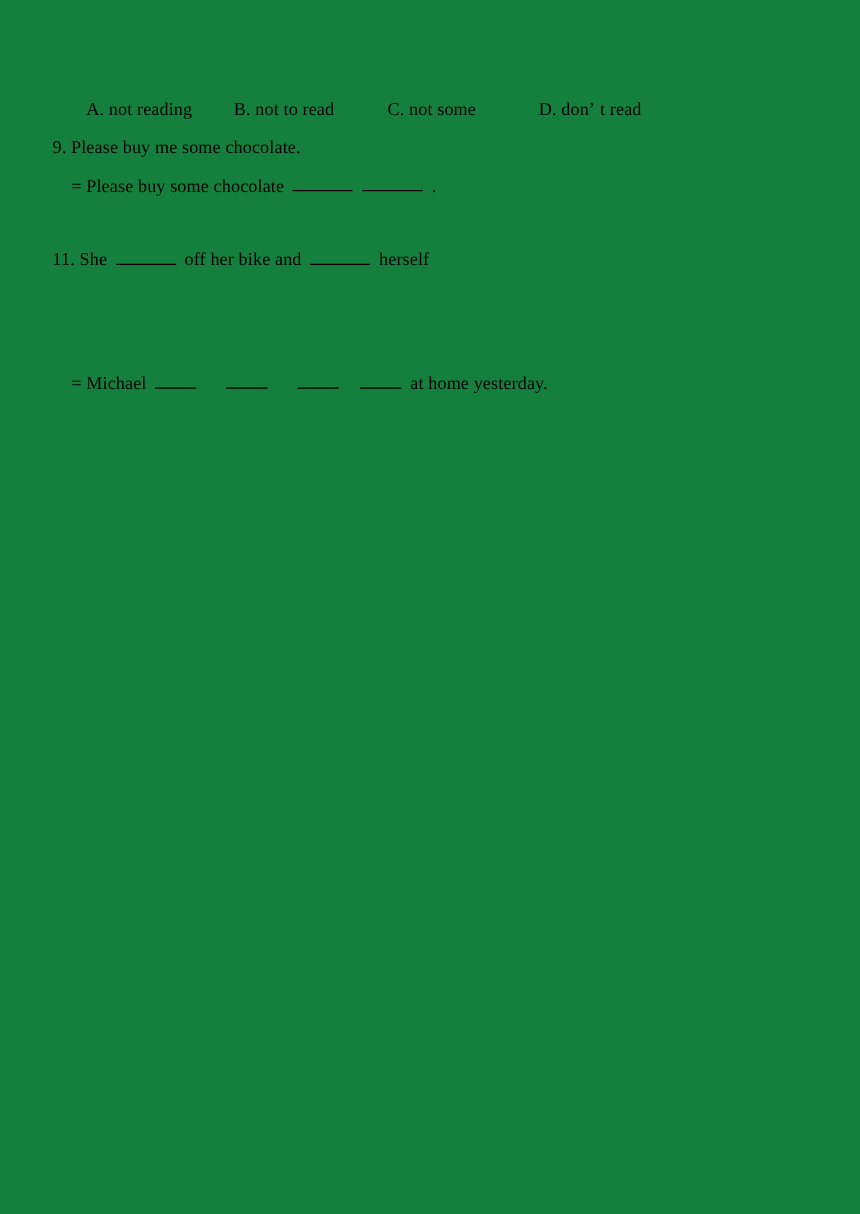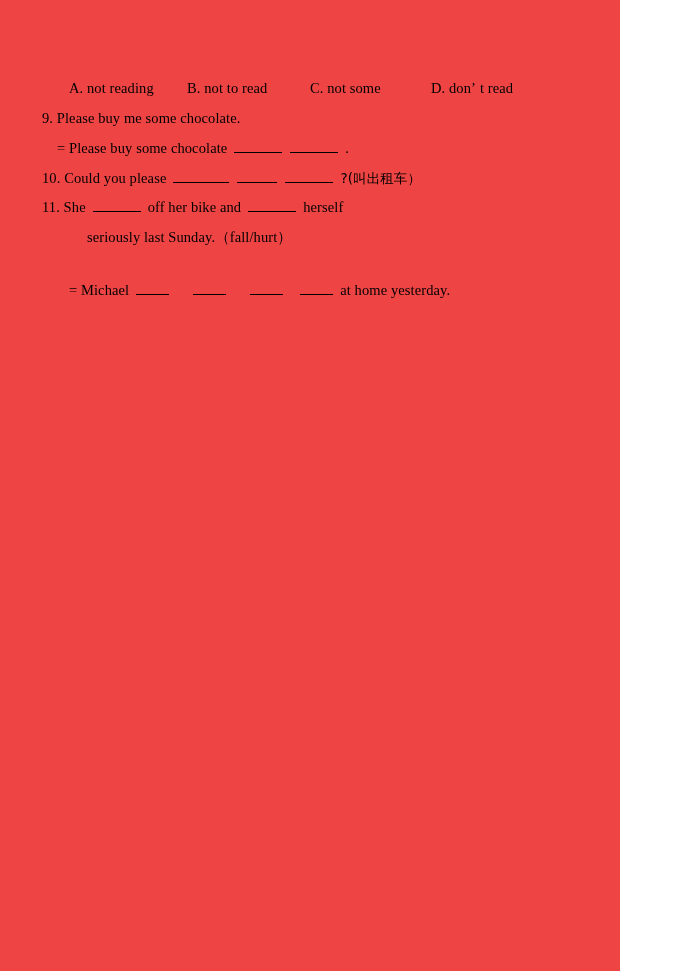--- a/index.html
+++ b/index.html
@@ -13,23 +13,23 @@
     position: relative;
     font-family: "Liberation Serif", "DejaVu Serif", serif;
     color: #000000;
     overflow: hidden;
   }
 
   .page {
     position: absolute;
     left: 0;
     top: 0;
-    width: 620px;
+    width: 688px;
     height: 971px;
-    background: #ef4444;
+    background: #15803d;
   }
 
   .line {
     position: absolute;
     white-space: nowrap;
     font-size: 14.5px;
     line-height: 18px;
     letter-spacing: 0.1px;
   }
 
@@ -48,21 +48,21 @@
   .opt-b { left: 187px; text-align: center; }
   .opt-c { left: 310px; }
   .opt-d { left: 431px; }
 
   .q9      { left: 42px;  top: 109px; font-family: Liberation Serif, serif; }
   .q9a     { left: 57px;  top: 139px; text-align: right; }
   .q10     { left: 42px;  top: 169px; }
   .q11     { left: 42px;  top: 198px; }
   .q11b    { left: 87px;  top: 228px; }
   .q12     { left: 42px;  top: 257px; }
-  .q12a    { left: 57px;  top: 281px; margin-left: 12px; }
+  .q12a    { left: 57px;  top: 297px; }
 
   
   .blank {
     display: inline-block;
     border-bottom: 1.2px solid #000000;
     height: 0.92em;
     vertical-align: baseline;
     margin: 0 1px;
   }
   .b-xs { width: 33px; }
@@ -89,22 +89,20 @@
     <span class="option opt-a">A. not reading</span>
     <span class="option opt-b">B. not to read</span>
     <span class="option opt-c">C. not some</span>
     <span class="option opt-d"><span>D. don</span><span>’</span><span class="apos-gap"></span><span>t read</span></span>
   </div>
 
   <div class="line q9">9. Please buy me some chocolate.</div>
 
   <div class="line q9a"><span>= Please buy some chocolate</span><span class="gap-sm"></span><span class="blank b-md"></span><span class="gap-sm"></span><span class="blank b-md"></span><span class="gap-sm"></span><span>.</span></div>
 
-  <div class="line q10"><span>10. Could you please</span><span class="gap-sm"></span><span class="blank b-lg"></span><span class="gap-sm"></span><span class="blank b-sm"></span><span class="gap-sm"></span><span class="blank b-md"></span><span class="gap-sm"></span><span class="cjk">?(叫出租车）</span></div>
 
   <div class="line q11"><span>11. She</span><span class="gap-sm"></span><span class="blank b-md"></span><span class="gap-sm"></span><span>off her bike and</span><span class="gap-sm"></span><span class="blank b-md"></span><span class="gap-sm"></span><span>herself</span></div>
 
-  <div class="line q11b">seriously last Sunday.（fall/hurt）</div>
 
 
   <div class="line q12a"><span>= Michael</span><span class="gap-sm"></span><span class="blank b-xs"></span><span class="gap-lg"></span><span class="blank b-xs"></span><span class="gap-lg"></span><span class="blank b-xs"></span><span class="gap-md"></span><span class="blank b-xs"></span><span class="gap-sm"></span><span>at home yesterday.</span></div>
 
 </div>
 
 </body></html>

